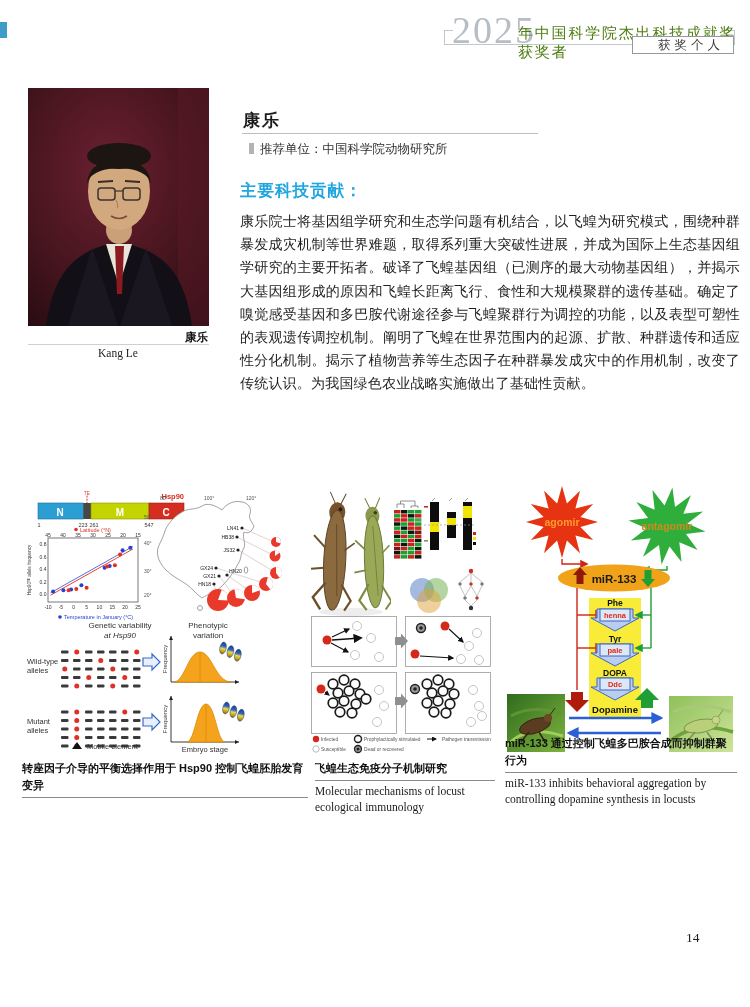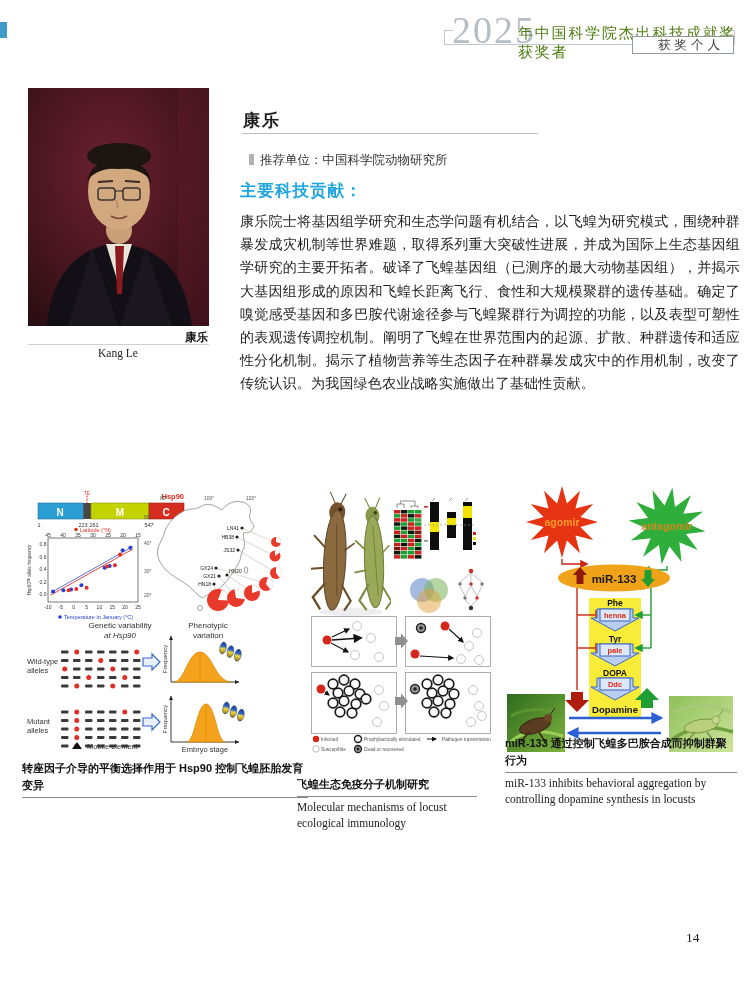--- a/index.html
+++ b/index.html
@@ -70,21 +70,21 @@
     <path d="M83,128 Q91,133 99,128" stroke="#7a4a38" stroke-width="1.5" fill="none"></path>
     <path d="M88,112 Q91,118 89,120" stroke="#b08258" stroke-width="1.2" fill="none"></path>
   </svg>
 </div>
 <div class="abs photo-cap-cn" style="left:28px;top:330px;width:180px;">康乐</div>
 <div class="abs hline" style="left:28px;top:344px;width:181px;background:#cfcfcf;"></div>
 <div class="abs photo-cap-en" style="left:28px;top:347px;width:180px;">Kang Le</div>
 
 <div class="abs name-cn" style="left:243px;top:109px;">康乐</div>
 <div class="abs hline" style="left:242px;top:133px;width:296px;background:#bdbdbd;"></div>
-<div class="abs rec-line" style="left:249px;top:152px;">
+<div class="abs rec-line" style="left:249px;top:141px;">
   <span class="rec-bullet"></span><span>推荐单位：中国科学院动物研究所</span>
 </div>
 
 <div class="abs sec-title" style="left:240px;top:180px;">主要科技贡献：</div>
 <div class="abs para" style="left:240px;top:210px;width:500px;">康乐院士将基因组学研究和生态学问题有机结合，以飞蝗为研究模式，围绕种群暴发成灾机制等世界难题，取得系列重大突破性进展，并成为国际上生态基因组学研究的主要开拓者。破译了飞蝗基因组（已测序的最大动物基因组），并揭示大基因组形成的原因和飞蝗长距离飞行、食性和大规模聚群的遗传基础。确定了嗅觉感受基因和多巴胺代谢途径参与飞蝗聚群行为调控的功能，以及表型可塑性的表观遗传调控机制。阐明了飞蝗在世界范围内的起源、扩散、种群遗传和适应性分化机制。揭示了植物营养等生态因子在种群暴发成灾中的作用机制，改变了传统认识。为我国绿色农业战略实施做出了基础性贡献。</div>
 
 <div class="abs" style="left:0;top:0;">
 
   <svg class="abs" style="left:36px;top:490px;" width="152" height="40" viewBox="0 0 152 40">
     <text x="148" y="9" text-anchor="end" font-size="7.5" font-weight="bold" fill="#d52d1f">Hsp90</text>
@@ -717,21 +717,21 @@
     <path d="M202,246 L209,256" stroke="#7d944a" stroke-width="1.6" fill="none"></path>
   </g>
   <line x1="64" y1="232" x2="156" y2="232" stroke="#2a5fd6" stroke-width="2.4" marker-end="url(#mblu)"></line>
   <line x1="156" y1="247" x2="64" y2="247" stroke="#2a5fd6" stroke-width="2.4" marker-end="url(#mblu)"></line>
 </svg>
 
 <div class="abs" style="left:22px;top:760px;width:286px;">
   <div class="cap-cn">转座因子介导的平衡选择作用于 Hsp90 控制飞蝗胚胎发育变异</div>
   <hr class="cap-rule">
 </div>
-<div class="abs" style="left:297px;top:760px;width:180px;margin-top:16px;">
+<div class="abs" style="left:315px;top:760px;width:180px;">
   <div class="cap-cn">飞蝗生态免疫分子机制研究</div>
   <hr class="cap-rule">
   <div class="cap-en">Molecular mechanisms of locust ecological immunology</div>
 </div>
 <div class="abs" style="left:505px;top:735px;width:232px;">
   <div class="cap-cn">miR-133 通过控制飞蝗多巴胺合成而抑制群聚行为</div>
   <hr class="cap-rule">
   <div class="cap-en">miR-133 inhibits behavioral aggregation by controlling dopamine synthesis in locusts</div>
 </div>
 

